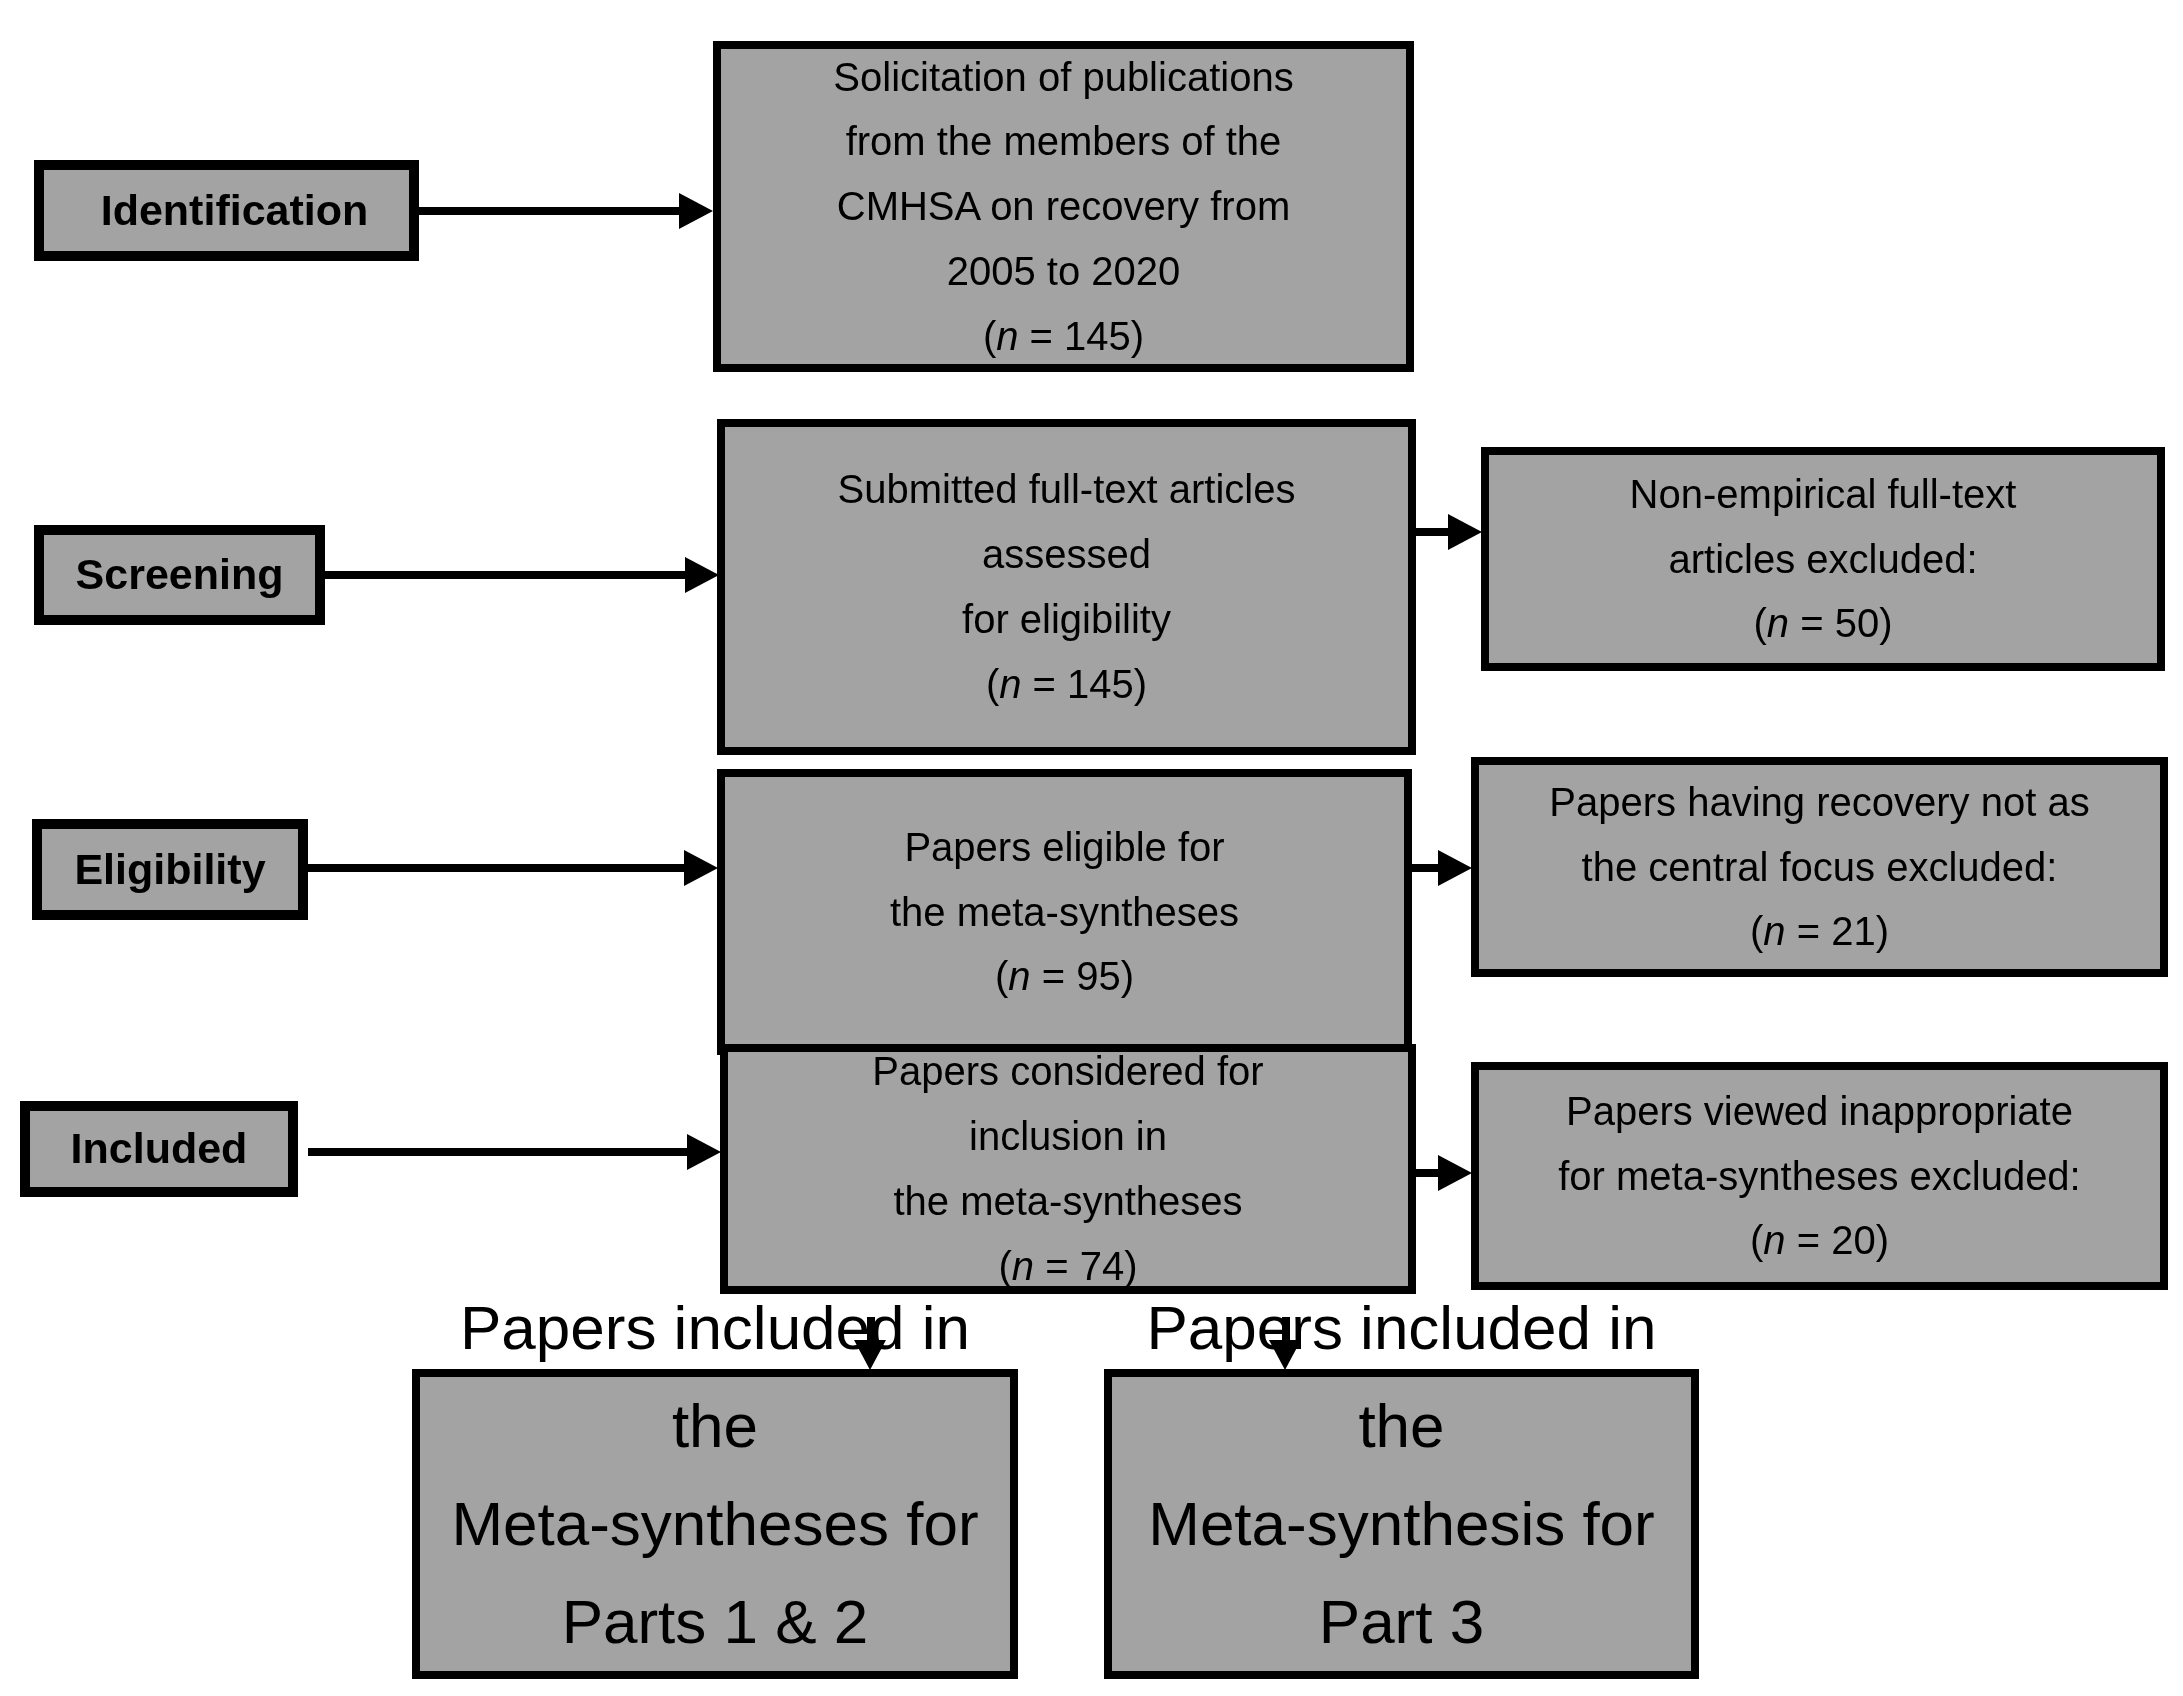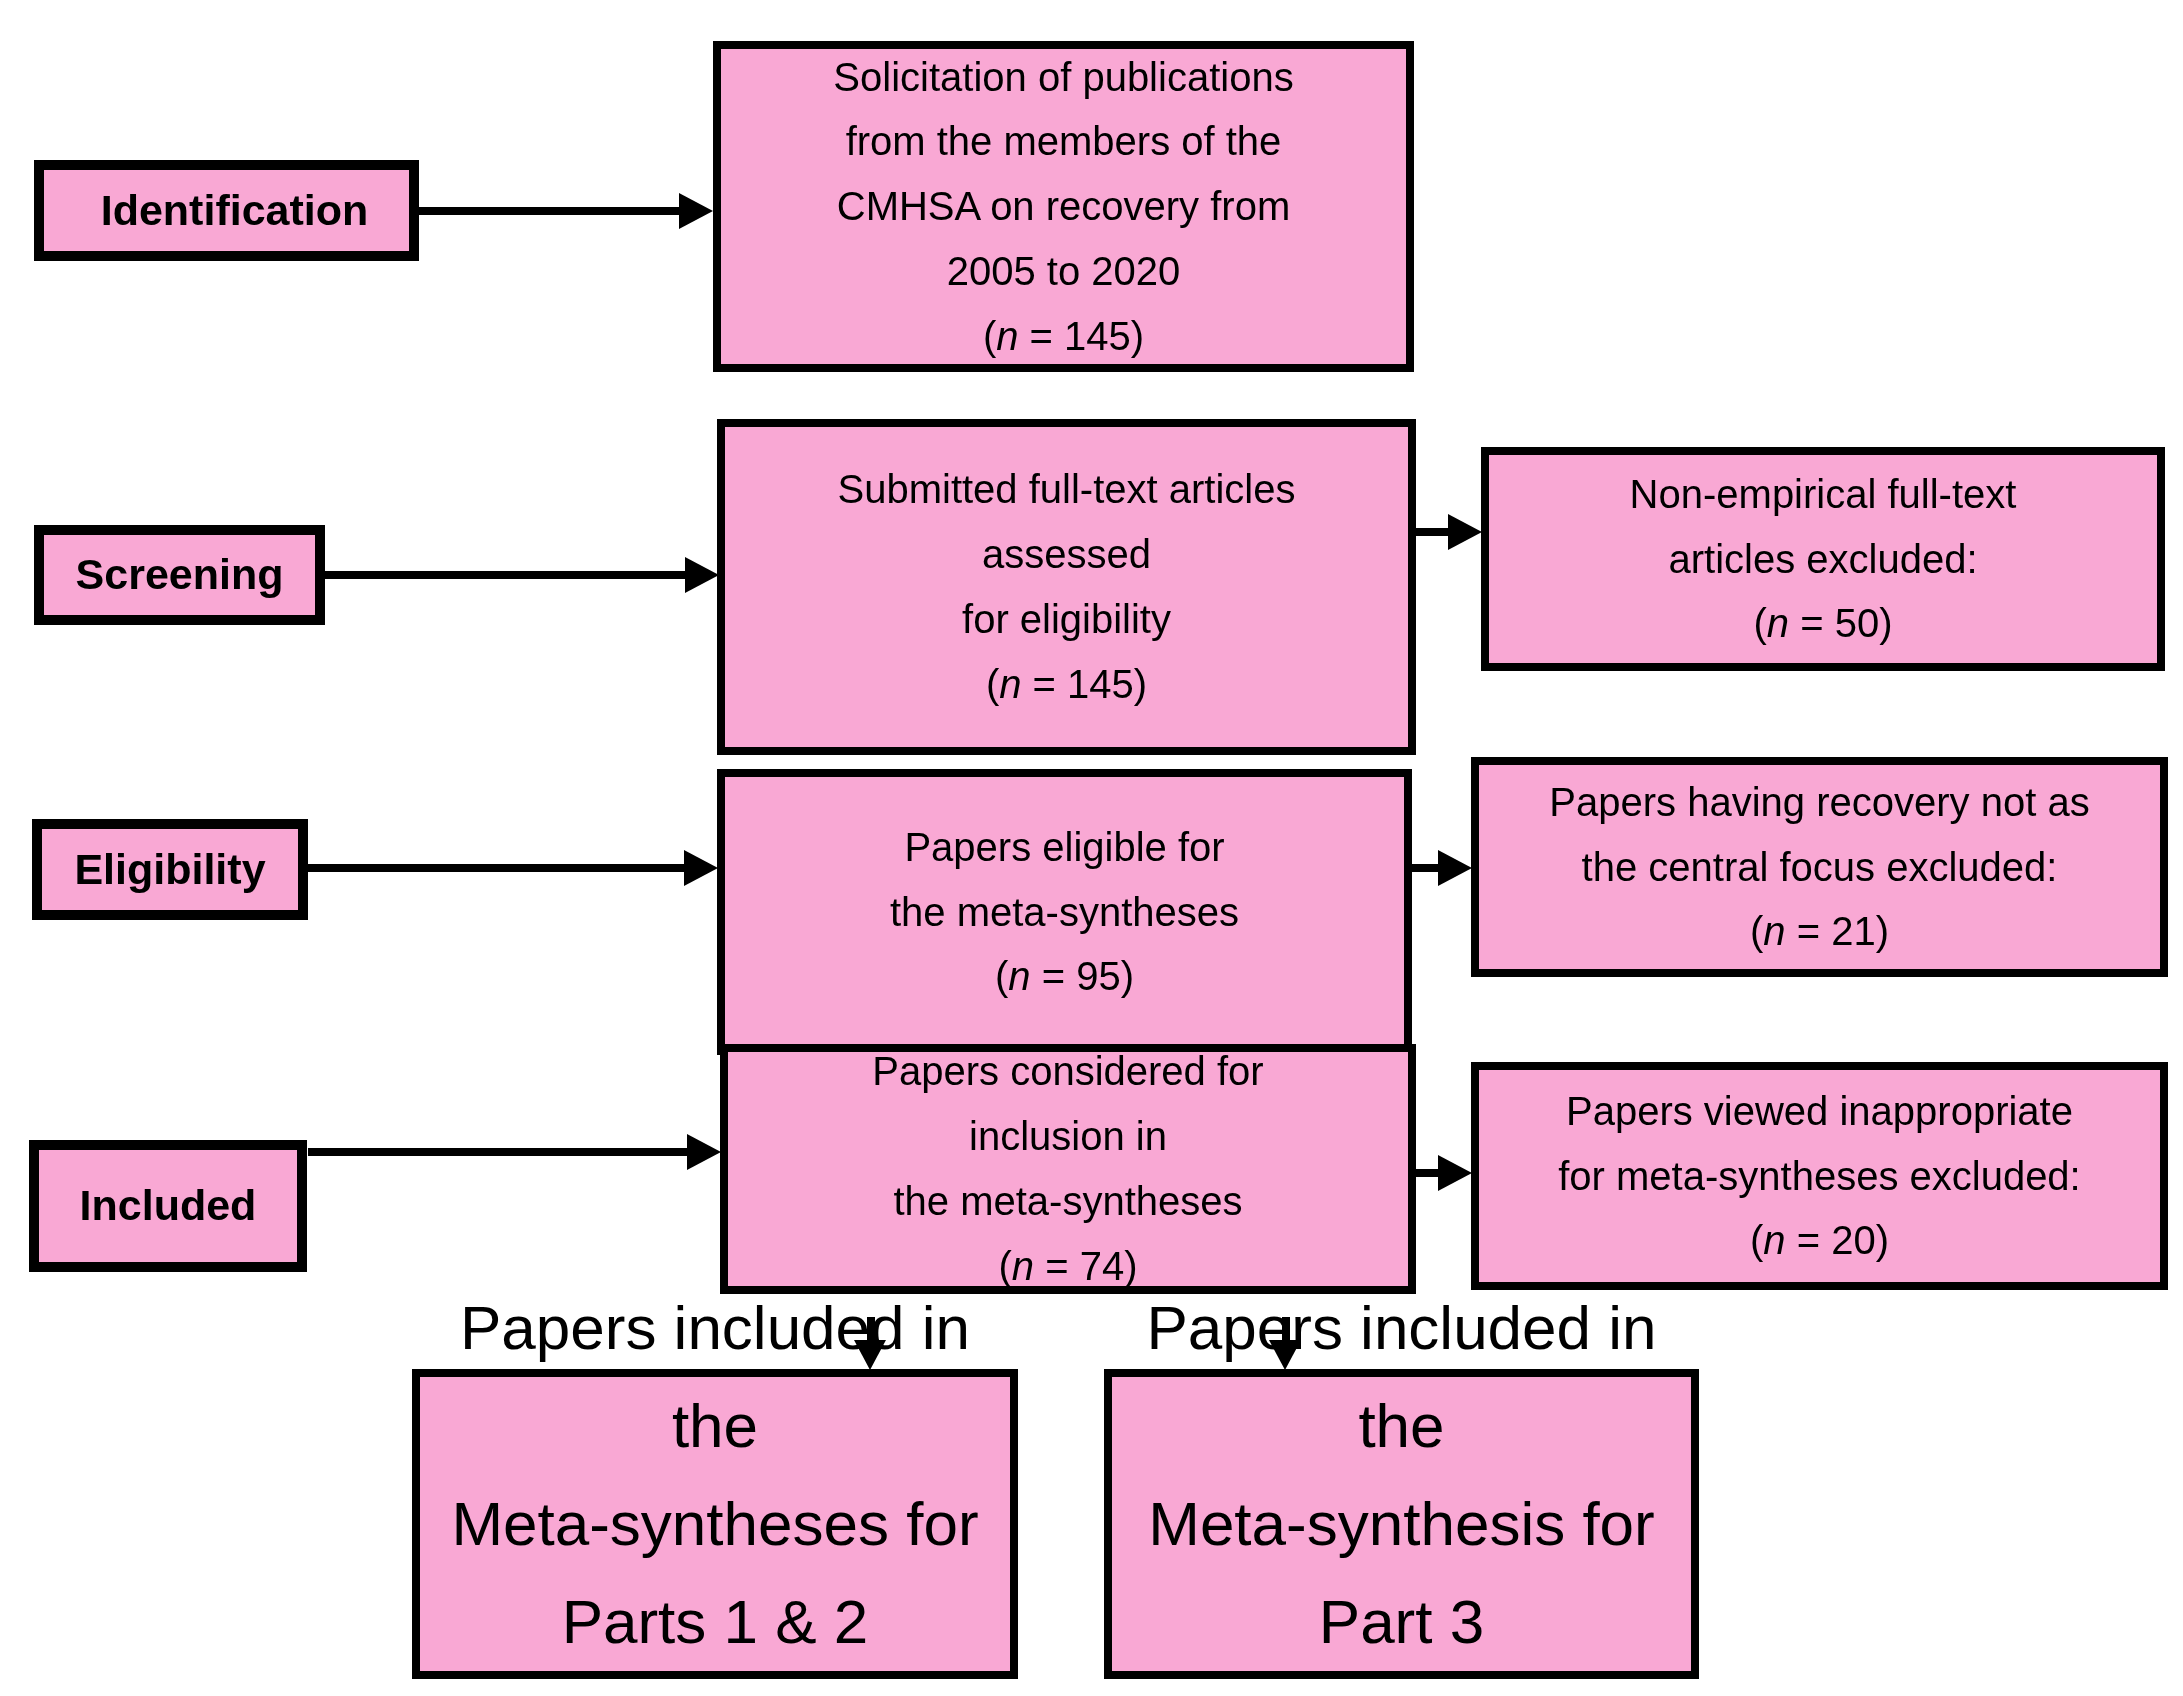--- a/index.html
+++ b/index.html
@@ -7,21 +7,21 @@
     position: relative;
     width: 2183px;
     height: 1697px;
     background: #ffffff;
     font-family: "Liberation Sans", "DejaVu Sans", sans-serif;
     color: #000000;
   }
   .box {
     position: absolute;
     box-sizing: border-box;
-    background: #f9a8d4;
+    background: #a3a3a3;
     display: flex;
     flex-direction: column;
     justify-content: center;
     align-items: center;
     text-align: center;
   }
   .stage-label {
     border: 10.4px solid #000000;
     font-weight: bold;
     font-size: 43px;
@@ -74,21 +74,21 @@
 
   <div class="box stage-label" style="left:34px; top:160px; width:385px; height:101px;padding-left:16px;">
     <span>Identification</span>
   </div>
   <div class="box stage-label" style="left:34px; top:525px; width:291px; height:100px;">
     <span>Screening</span>
   </div>
   <div class="box stage-label" style="left:32px; top:819px; width:276px; height:101px;">
     <span>Eligibility</span>
   </div>
-  <div class="box stage-label" style="left:29px; top:1101px; width:278px; height:132px;margin-top:39px;">
+  <div class="box stage-label" style="left:20px; top:1101px; width:278px; height:96px;">
     <span>Included</span>
   </div>
 
   <div class="box flow-box" style="left:713px; top:41px; width:701px; height:331px;">
     <div>Solicitation of publications</div>
     <div>from the members of the</div>
     <div>CMHSA on recovery from</div>
     <div>2005 to 2020</div>
     <div class="count"><span>(</span><i>n</i><span> = 145)</span></div>
   </div>

